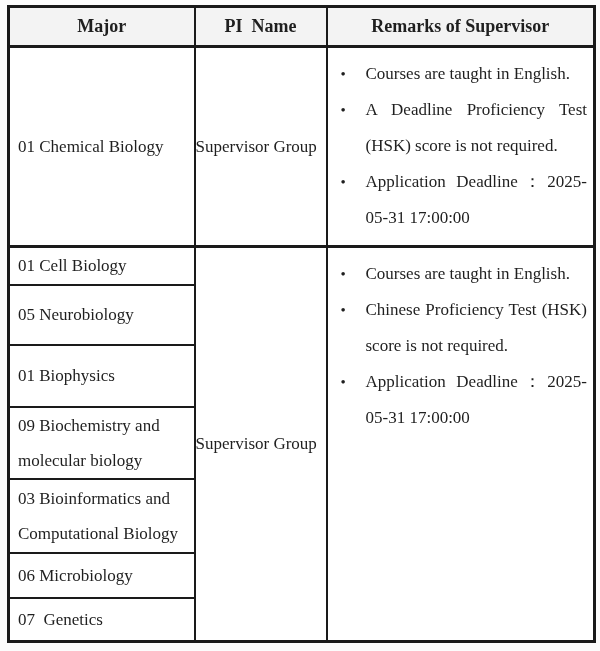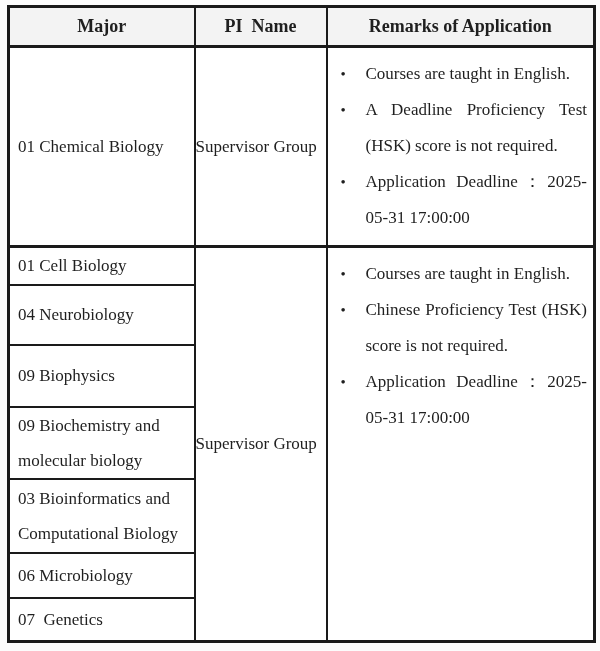--- a/index.html
+++ b/index.html
@@ -87,21 +87,21 @@
     <colgroup>
       <col class="c-major">
         <col class="c-pi">
         <col class="c-remarks">
     </colgroup>
 
     <tbody>
         <tr>
       <th>Major</th>
       <th>PI  Name</th>
-      <th>Remarks of Application</th>
+      <th>Remarks of Supervisor</th>
     </tr>
 
     <tr class="section-start" style="height:200px">
       <td class="major-cell">01 Chemical Biology</td>
       <td class="pi-cell">Supervisor Group</td>
       <td class="remarks-cell">
         <div class="bullet-item">
           <span class="bullet">•</span>
           <div class="bullet-text">Courses are taught in English.</div>
         </div>
@@ -128,24 +128,24 @@
           <span class="bullet">•</span>
           <div class="bullet-text">Chinese Proficiency Test (HSK) score is not required.</div>
         </div>
         <div class="bullet-item">
           <span class="bullet">•</span>
           <div class="bullet-text">Application Deadline：2025-05-31 17:00:00</div>
         </div>
       </td>
     </tr>
     <tr style="height:60px">
-      <td class="major-cell">04 Neurobiology</td>
+      <td class="major-cell">05 Neurobiology</td>
     </tr>
     <tr style="height:62px">
-      <td class="major-cell">09 Biophysics</td>
+      <td class="major-cell">01 Biophysics</td>
     </tr>
     <tr style="height:72px">
       <td class="major-cell">09 Biochemistry and molecular biology</td>
     </tr>
     <tr style="height:74px">
       <td class="major-cell">03 Bioinformatics and Computational Biology</td>
     </tr>
     <tr style="height:45px">
       <td class="major-cell">06 Microbiology</td>
     </tr>

